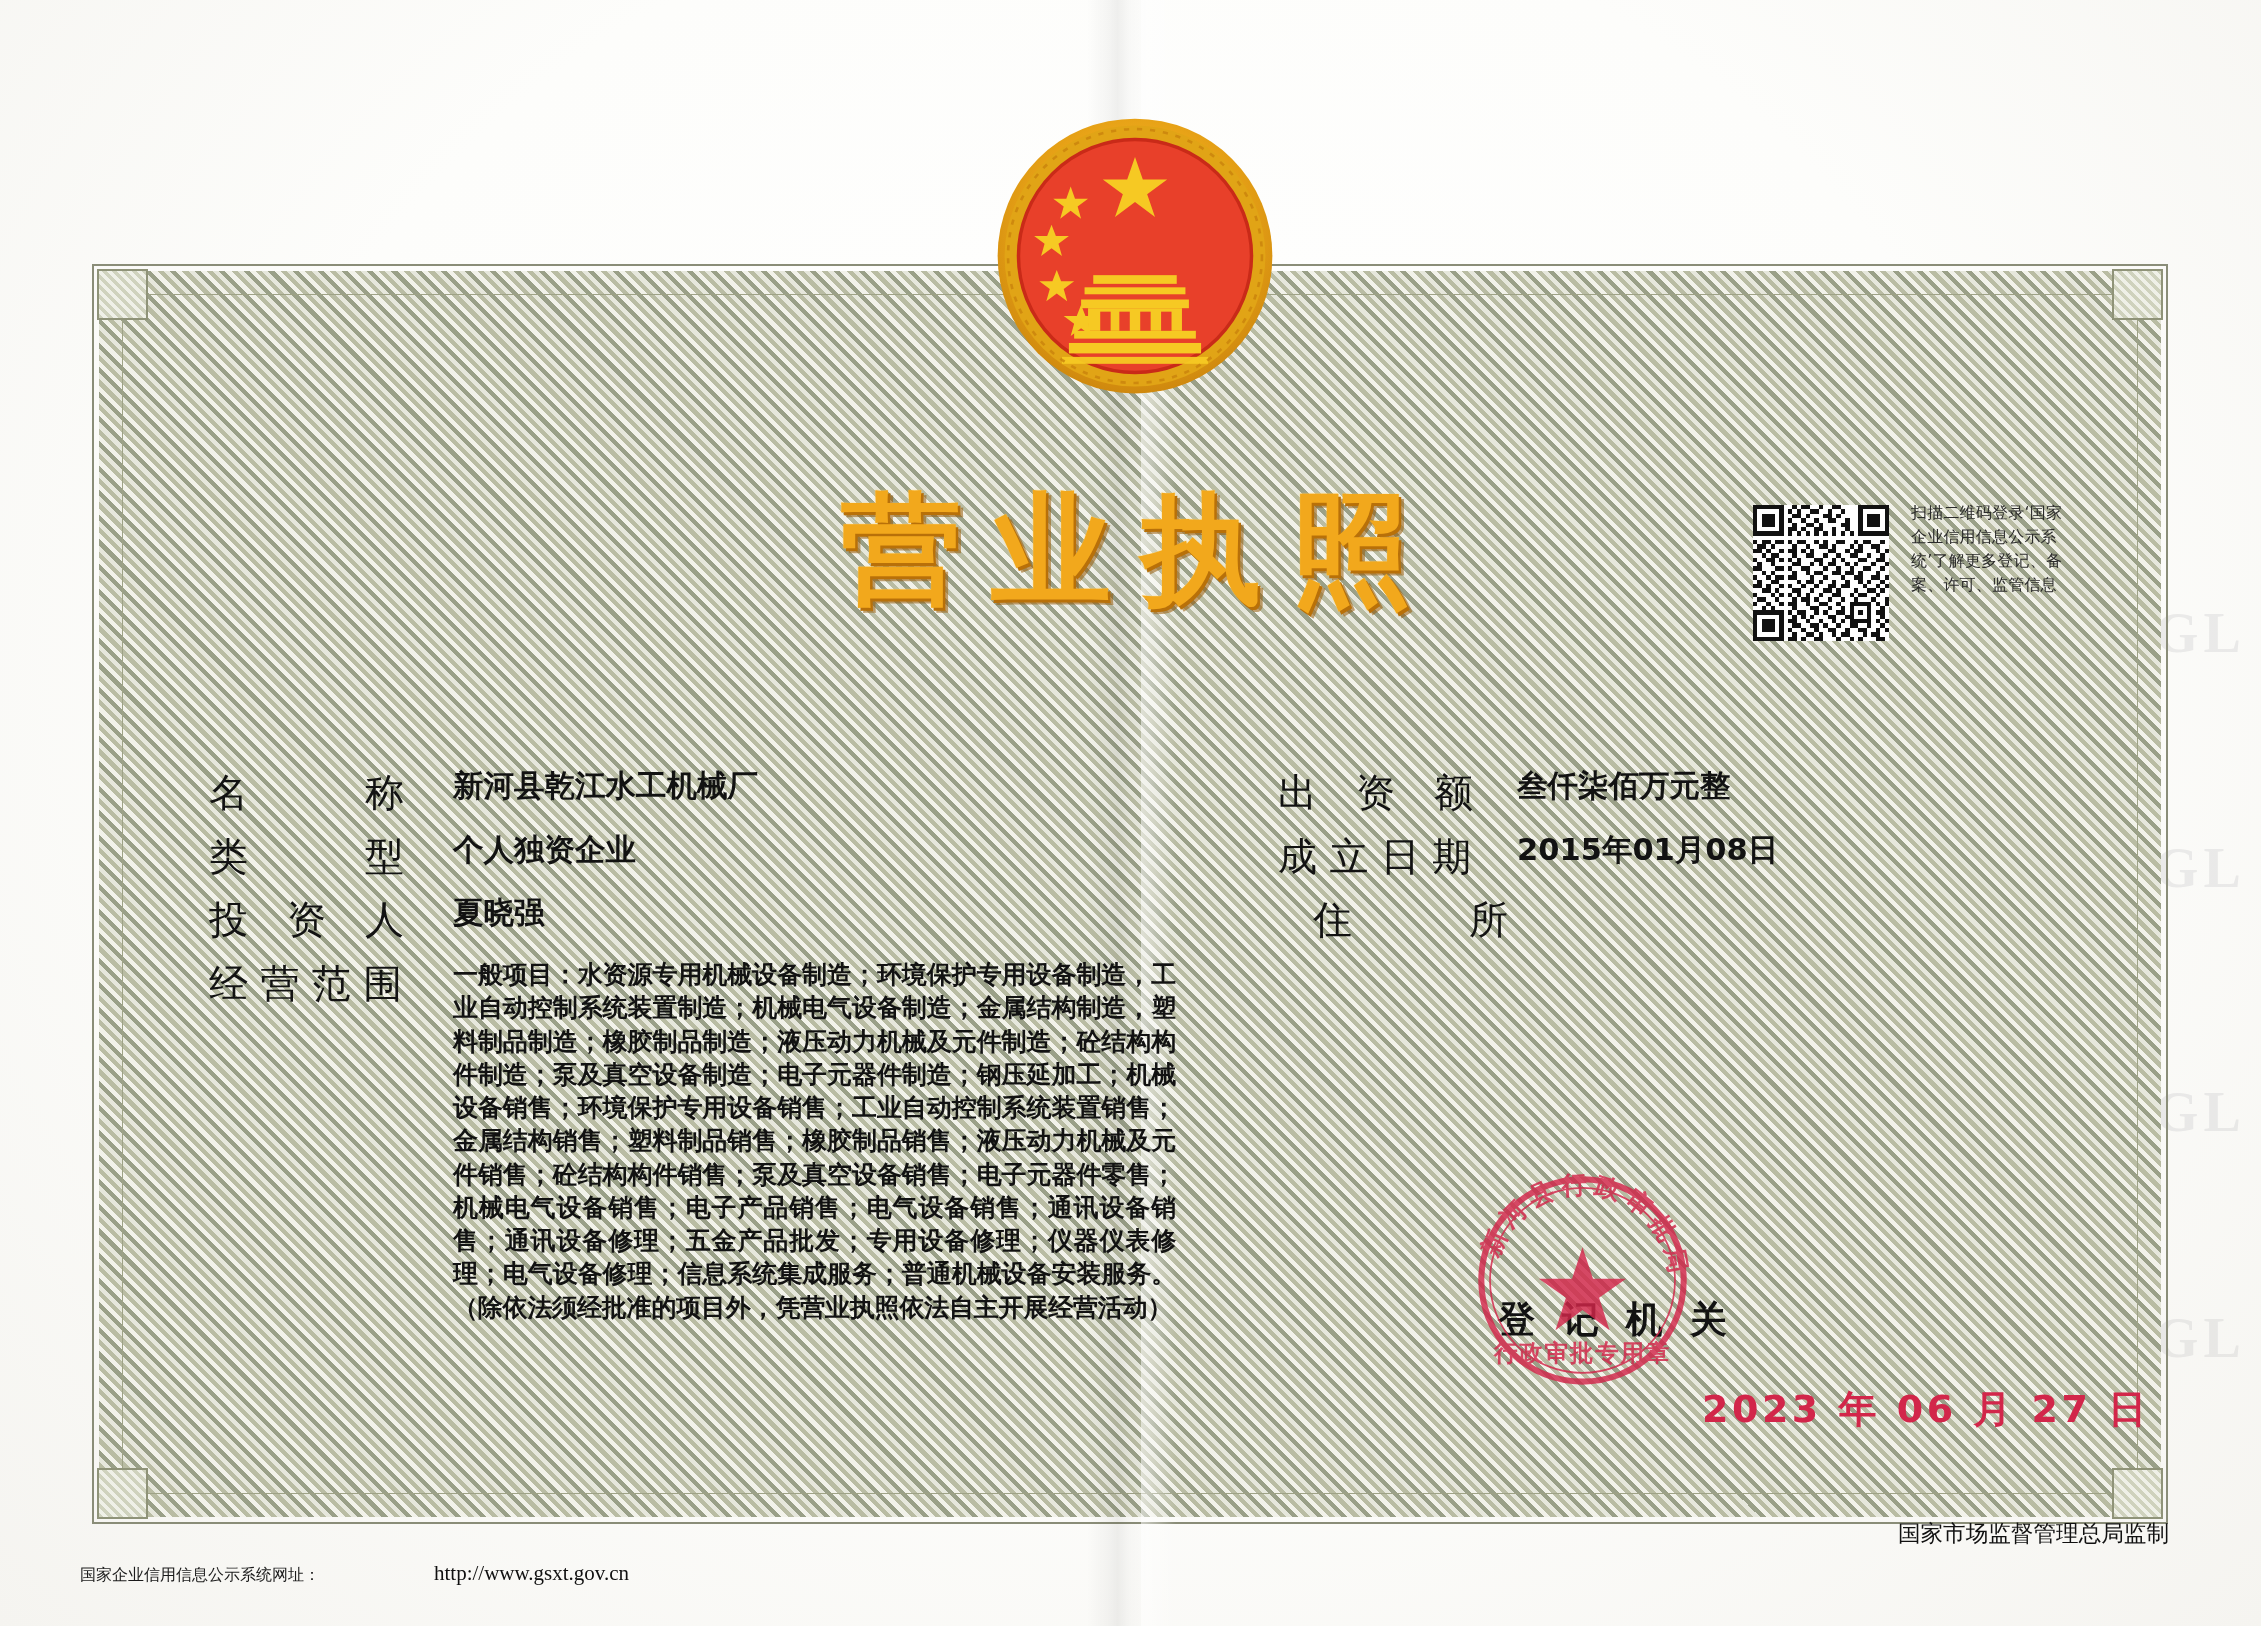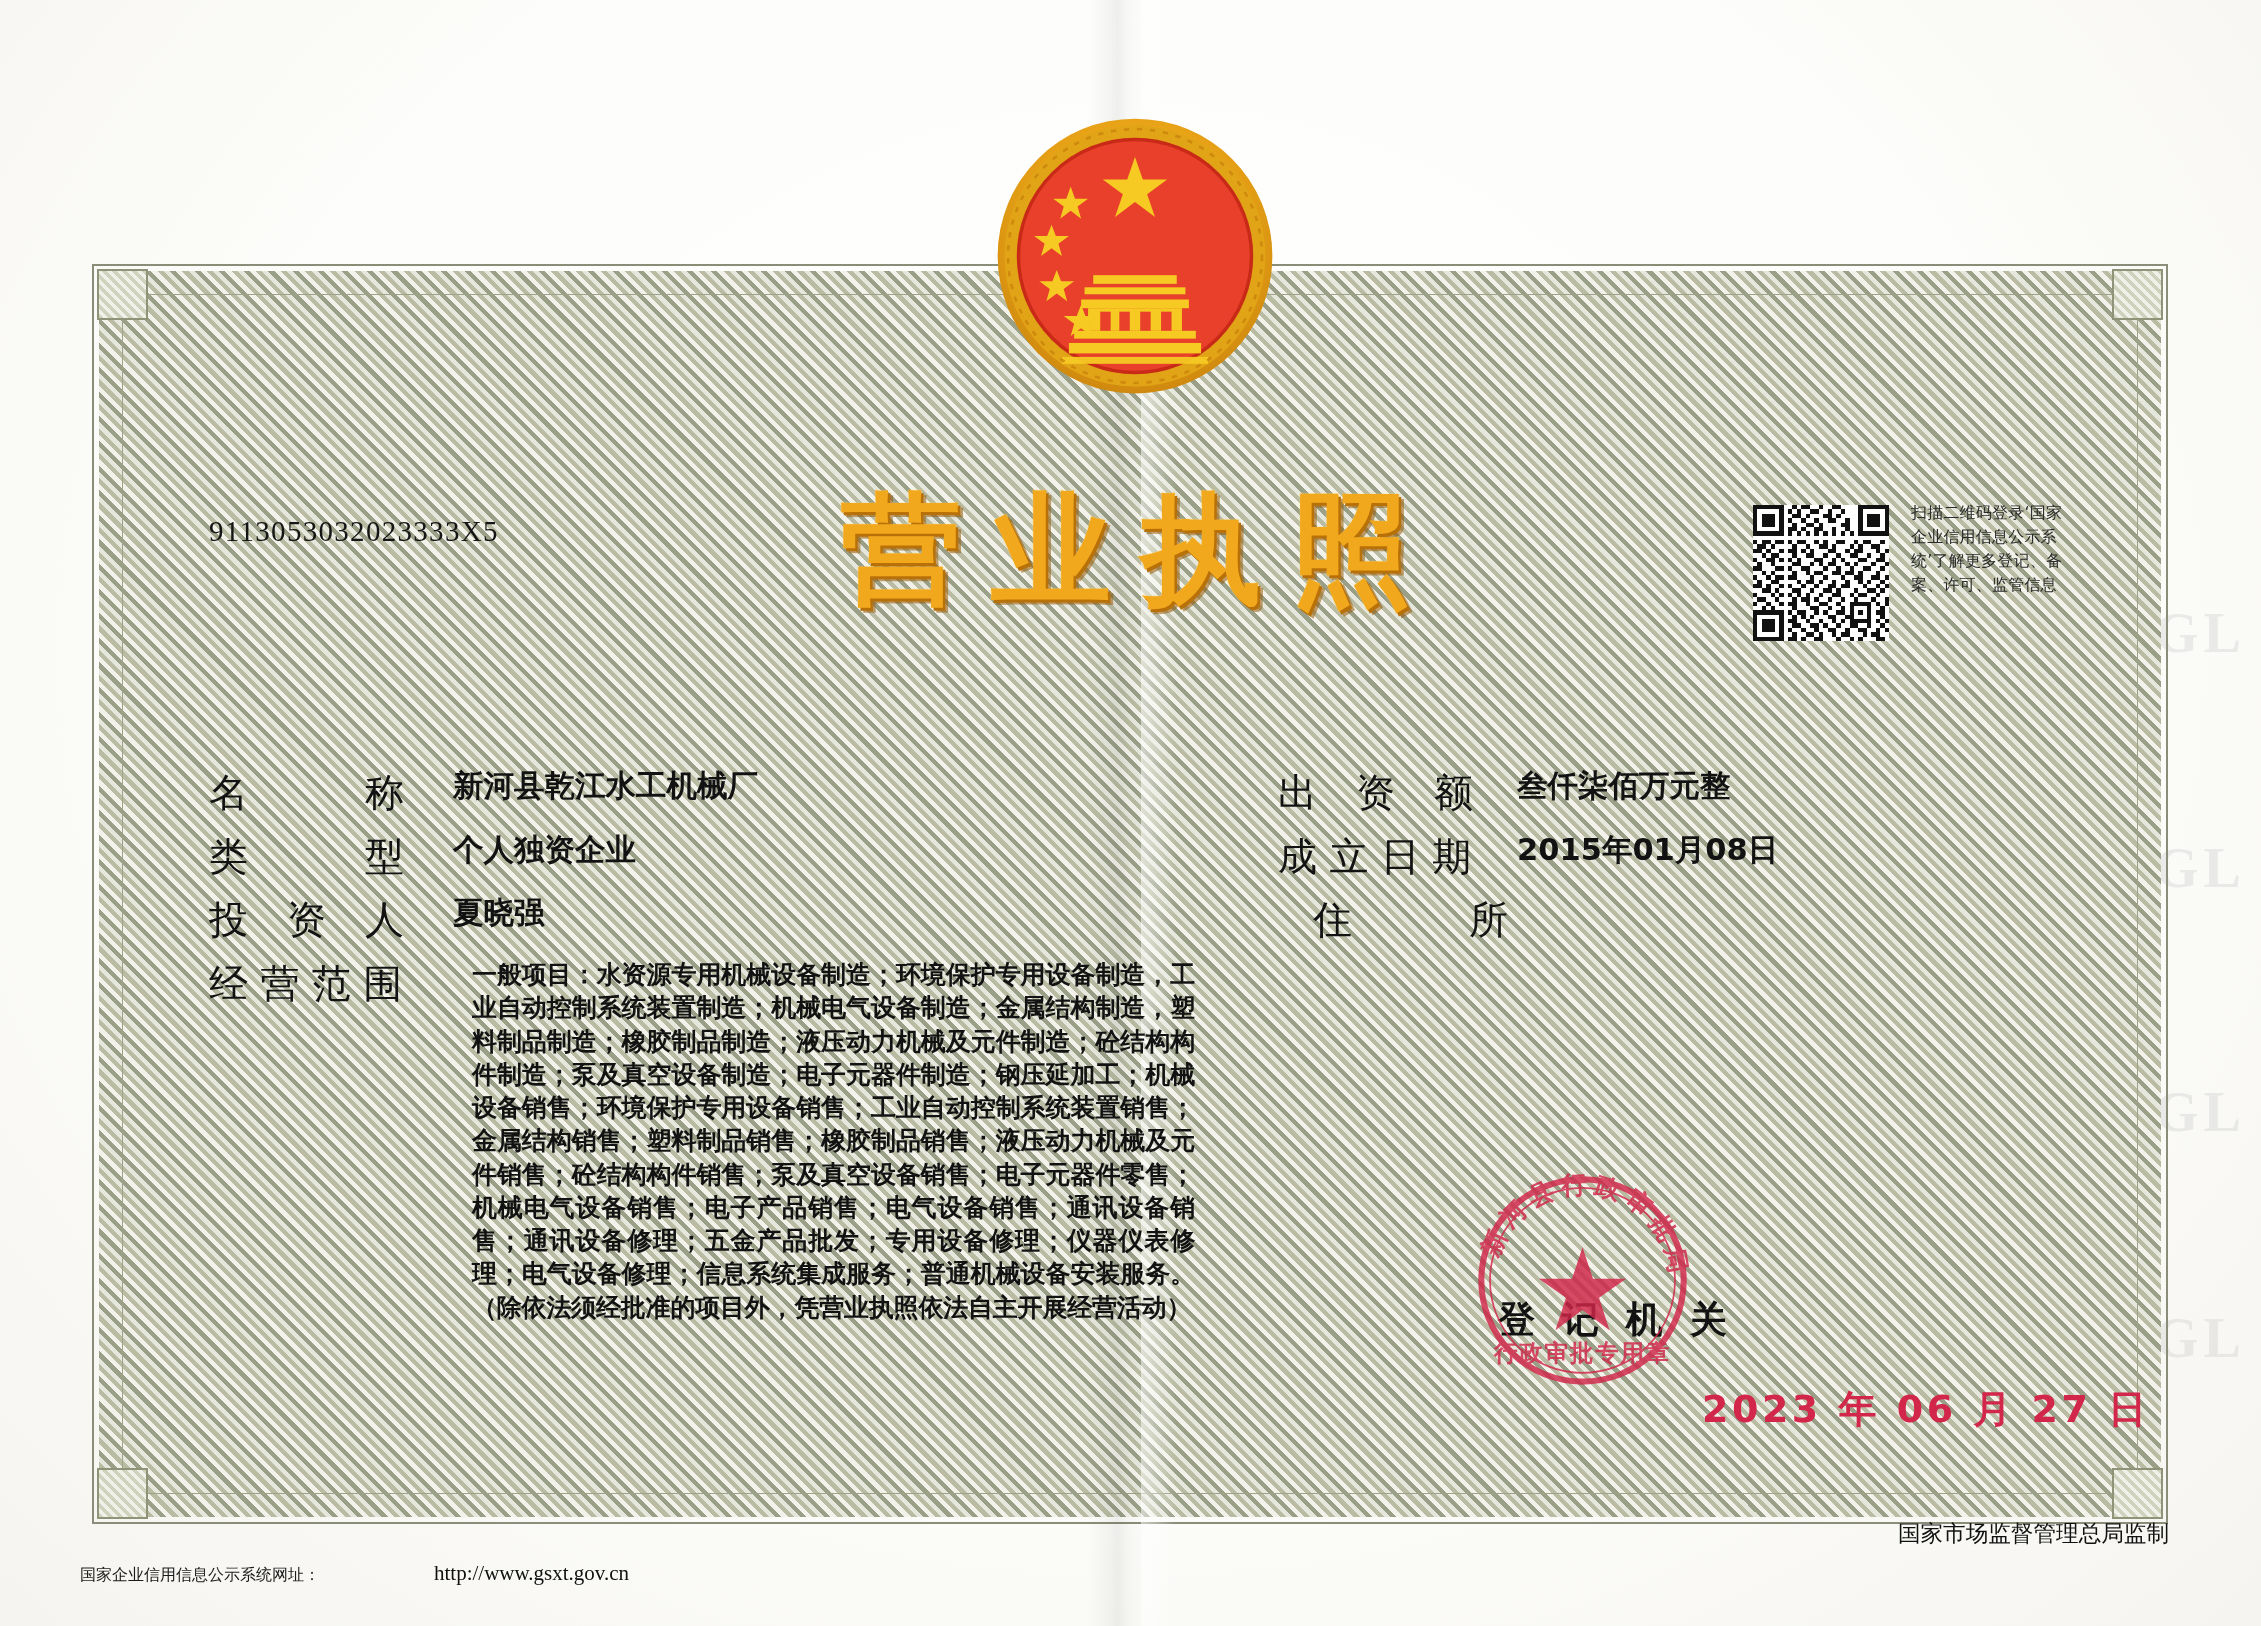--- a/index.html
+++ b/index.html
@@ -225,21 +225,20 @@
     left: 453px;
     top: 958px;
     width: 723px;
     font-family: "DejaVu Sans", sans-serif;
     font-size: 25px;
     font-weight: 700;
     line-height: 1.33;
     color: #121212;
     text-align: justify;
     letter-spacing: -0.2px;
-    margin-left: 19px;
   }
 
   
   .r-lbl { position: absolute; }
   .r-val { position: absolute; left: 1517px; }
 
   
   .reg-auth {
     position: absolute;
     left: 1498px;
@@ -388,21 +387,20 @@
 
       <g stroke="#c9820c" stroke-width="3" opacity="0.8">
         <circle cx="170" cy="176" r="146" fill="none" stroke-dasharray="6 9"></circle>
       </g>
     </svg>
   </div>
 
   <div class="title">营业执照</div>
 
   <div class="code-block">
-    <div class="code-value">9113053032023333X5</div>
   </div>
 
   <div class="qr">
     <svg width="136" height="136" viewBox="0 0 31 31" shape-rendering="crispEdges">
       <rect width="31" height="31" fill="#ffffff"></rect>
       <g fill="#111111">
 
         <rect x="0" y="0" width="7" height="1"></rect>
           <rect x="0" y="6" width="7" height="1"></rect>
         <rect x="0" y="0" width="1" height="7"></rect>

